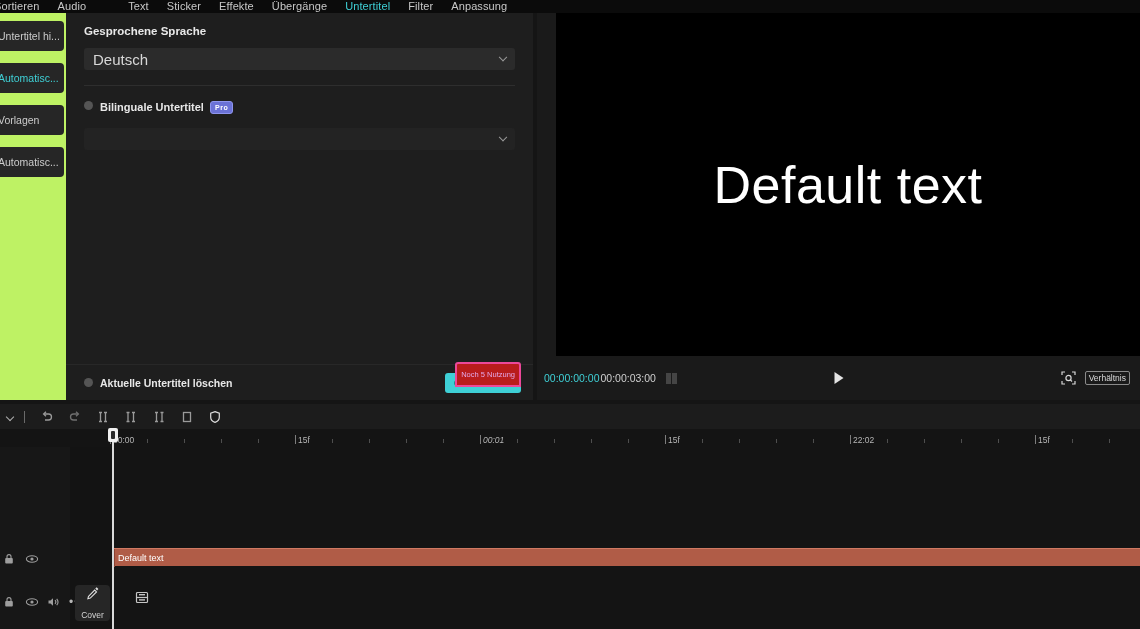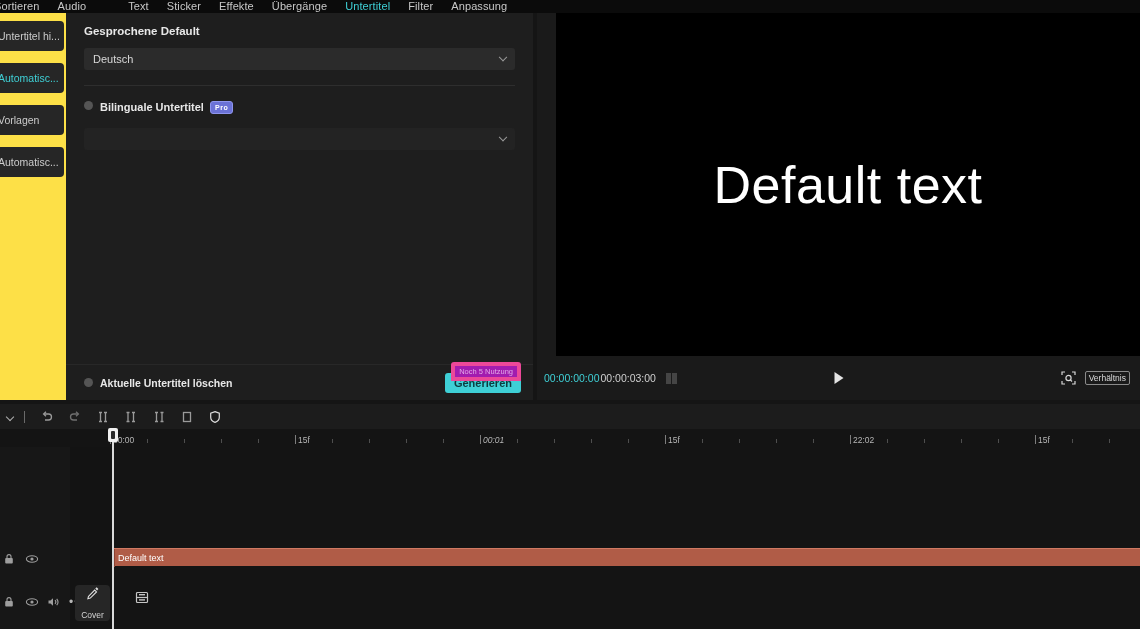--- a/index.html
+++ b/index.html
@@ -25,21 +25,21 @@
   .tab.active { color: #3fd0d6; }
 
   .tabbar-right {
     position: absolute; left: 540px; top: 0; width: 600px; height: 13px;
     background: #0b0b0b;
   }
 
   
   .leftnav {
     position: absolute; left: 0; top: 13px; width: 66px; height: 387px;
-    background: #fde047; padding-top: 8px;
+    background: #bef264; padding-top: 8px;
   }
   .navitem {
     height: 30px; margin: 0 0 12px -8px; width: 72px;
     background: #262626; border-radius: 4px;
     display: flex; align-items: center; padding-left: 6px;
     color: #cccccc; font-size: 10.5px; white-space: nowrap; overflow: hidden;
   }
   .navitem.active { color: #3fd0d6; }
 
   
@@ -47,21 +47,21 @@
     position: absolute; left: 66px; top: 13px; width: 467px; height: 387px;
     background: #1e1e1e;
   }
   .panel-inner { padding: 12px 18px 0 18px; }
   .sec-title {
     color: #e8e8e8; font-size: 11.5px; font-weight: bold; margin-bottom: 11px;
   }
   .select {
     position: relative; height: 22px; background: #2b2b2b; border-radius: 3px;
     display: flex; align-items: center; padding: 0 22px 0 9px;
-    color: #d8d8d8; font-size: 11px;
+    color: #d8d8d8; font-size: 15px;
   }
   .select.empty { background: #232323; color: #555; }
   .caret {
     position: absolute; right: 8px; top: 50%; margin-top: -2px;
     width: 7px; height: 4px;
   }
   .caret::after {
     content: ""; display: block; width: 5px; height: 5px;
     border-right: 1.3px solid #9a9a9a; border-bottom: 1.3px solid #9a9a9a;
     transform: rotate(45deg) translate(-2px,-2px);
@@ -88,23 +88,23 @@
     background: #1e1e1e; border-top: 1px solid #282828;
     display: flex; align-items: center; padding: 0 12px 0 18px;
   }
   .footer-toggle {
     width: 9px; height: 9px; border-radius: 50%; background: #555; margin-right: 7px;
   }
   .footer-label { color: #e8e8e8; font-size: 10.5px; font-weight: bold; }
   .gen-wrap { margin-left: auto; position: relative; }
   .gen-badge {
     position: absolute; right: 0; top: -11px;
-    background: #a21caf; color: #e3a8e8;
-    border: 4px solid #ec4899;
-    font-size: 7.5px; border-radius: 3px 3px 0 0; padding: 1px 4px;
+    background: #b91c1c; color: #e3a8e8;
+    border: 2px solid #ec4899;
+    font-size: 7.5px; border-radius: 3px 3px 0 0; padding: 6px 4px;
     white-space: nowrap; line-height: 9px;
   }
   .gen-btn {
     background: #3fd0d6; color: #0c3c40; font-weight: bold;
     font-size: 11px; border: none; border-radius: 3px;
     padding: 4px 9px; cursor: pointer; line-height: 12px;
   }
 
   
   .preview-col {
@@ -256,21 +256,21 @@
     <div class="navitem">
       <span>Vorlagen</span>
     </div>
     <div class="navitem">
       <span>Automatisc...</span>
     </div>
   </div>
 
   <div class="panel">
     <div class="panel-inner">
-      <div class="sec-title">Gesprochene Default</div>
+      <div class="sec-title">Gesprochene Sprache</div>
 
       <div class="select">
         <span>Deutsch</span>
         <span class="caret"></span>
       </div>
 
       <div class="divider"></div>
 
       <div class="togglerow">
         <span class="toggle"></span>

